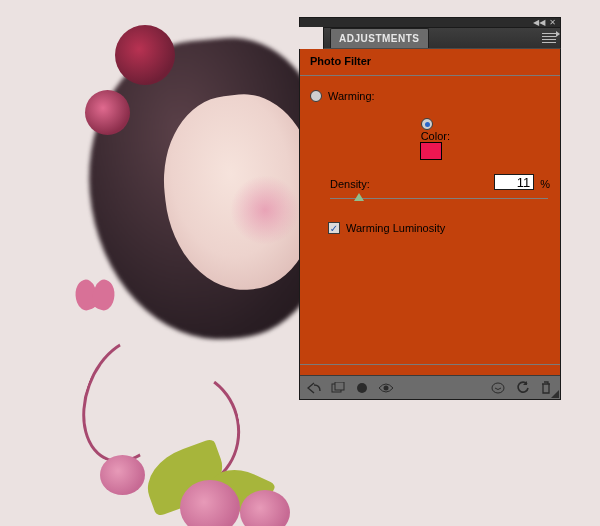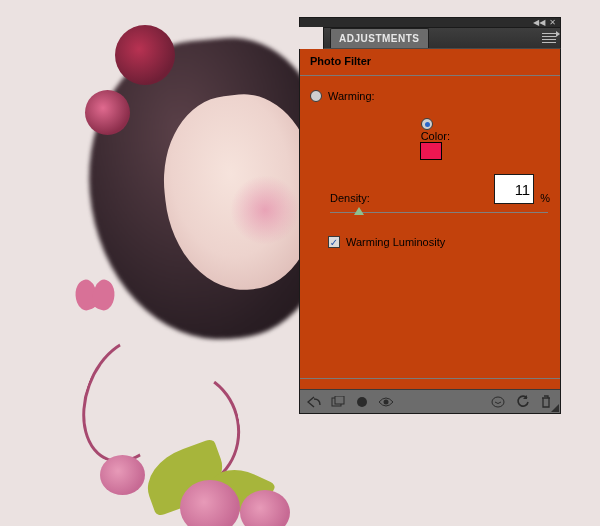--- a/index.html
+++ b/index.html
@@ -42,21 +42,21 @@
   .row { display:flex; align-items:center; padding:4px 10px; }
   .radio { width:12px; height:12px; border-radius:50%; background:#cfcfcf; border:1px solid #3a3a3a; display:inline-flex; align-items:center; justify-content:center; margin-right:6px; flex:none;}
   .radio.checked::after { content:""; width:5px; height:5px; border-radius:50%; background:#2a66c8; }
   .label { width:46px; text-align:right; margin-right:6px; }
   .dropdown { flex:1; height:18px; background:#bfbfbf; border:1px solid #3a3a3a; color:#4a4a4a; font-size:11px; padding:1px 4px; display:flex; align-items:center; position:relative; }
   .dropdown .dd-btn { position:absolute; right:0; top:0; bottom:0; width:16px; border-left:1px solid #8a8a8a; display:flex; align-items:center; justify-content:center; }
   .dd-btn::after{content:""; border-left:4px solid transparent; border-right:4px solid transparent; border-top:5px solid #4a4a4a;}
   .swatch { width:22px; height:18px; border:1px solid #000; margin-left:2px; }
   .field-row { display:flex; align-items:flex-end; padding:10px 10px 0 10px; }
   .field-row .lab { margin-left:20px; }
-  .num-input { width:40px; height:30px; background:#fff; border:1px solid #1a1a1a; font-size:15px; text-align:right; padding:0 3px; margin-left:auto; }
+  .num-input { width:40px; height:16px; background:#fff; border:1px solid #1a1a1a; font-size:13px; text-align:right; padding:0 3px; margin-left:auto; }
   .pct { margin-left:6px; }
   .slider { position:relative; height:14px; margin:2px 12px 0 30px; }
   .slider .track { position:absolute; left:0; right:0; top:6px; height:1px; background:#3a3a3a; border-bottom:1px solid #7f7f7f;}
   .slider .thumb { position:absolute; top:1px; width:0; height:0; border-left:5px solid transparent; border-right:5px solid transparent; border-bottom:8px solid #8fbf8f; }
   .chk-row { display:flex; align-items:center; padding:16px 10px 10px 28px; gap:6px; }
   .chk { width:12px; height:12px; background:#dcdcdc; border:1px solid #3a3a3a; display:inline-flex; align-items:center; justify-content:center; font-size:10px; color:#2255aa; }
   .spacer { height:120px; }
   .footer { height:24px; border-top:1px solid #3a3a3a; background:#6c6c6c; display:flex; align-items:center; padding:0 6px; gap:8px; }
   .footer .group-right { margin-left:auto; display:flex; gap:8px; }
   .fico { width:16px; height:16px; display:inline-flex; align-items:center; justify-content:center; color:#2b2b2b; font-size:12px; }

